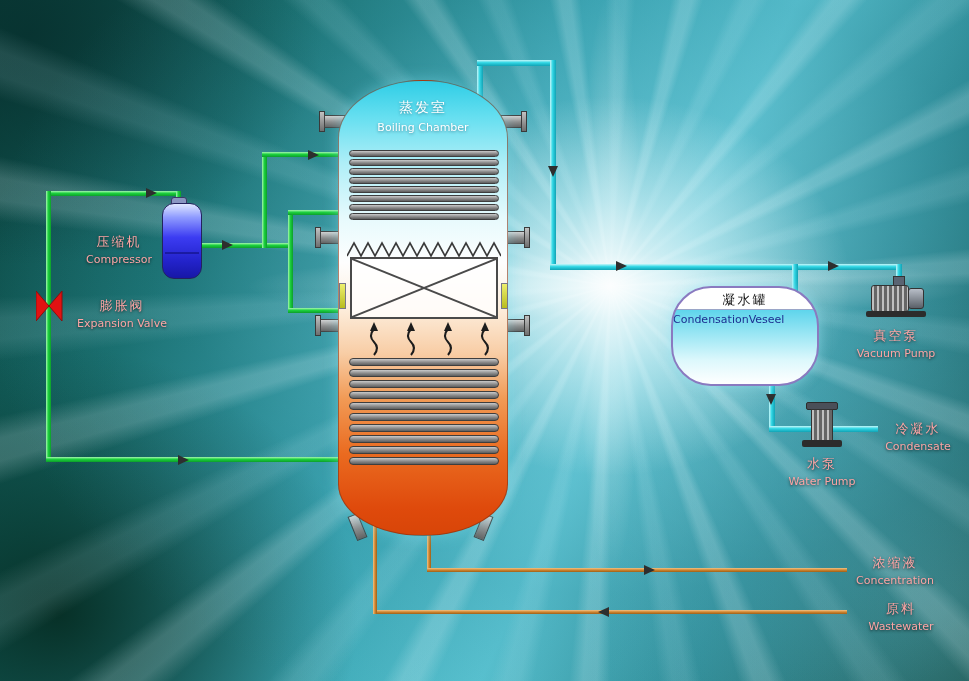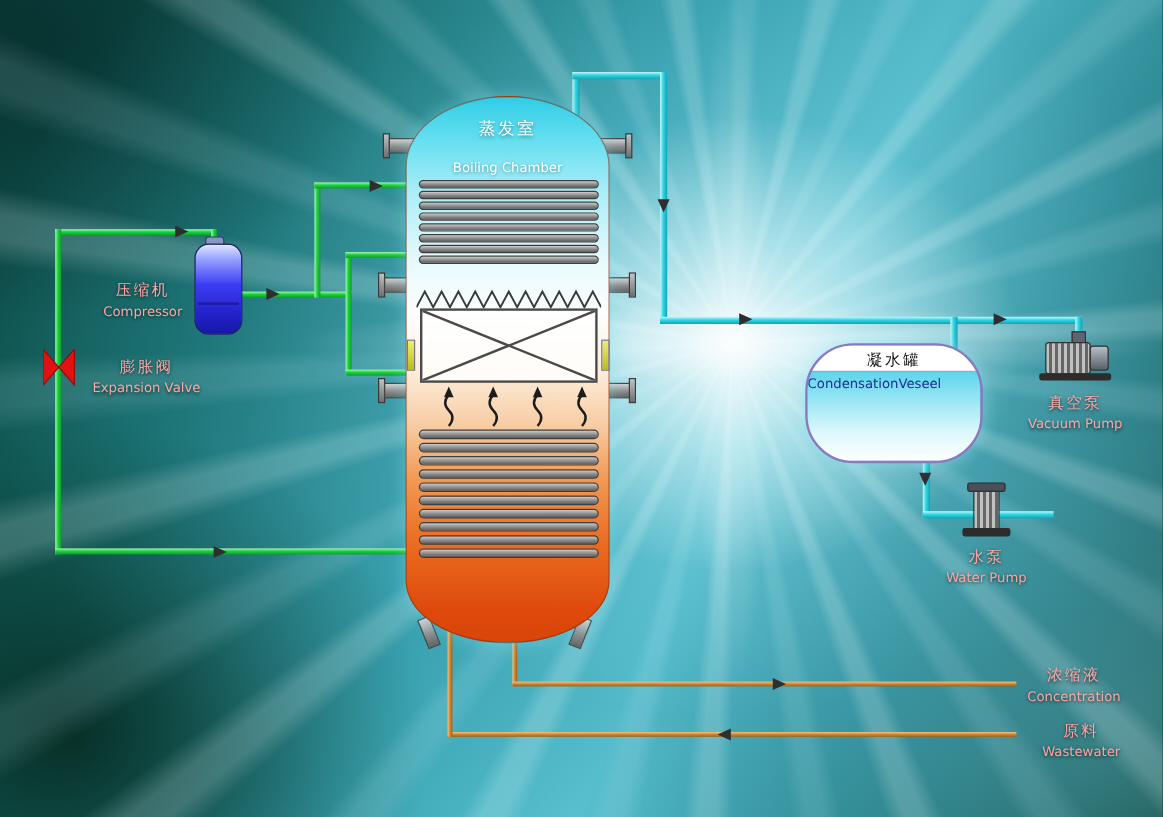--- a/index.html
+++ b/index.html
@@ -37,21 +37,21 @@
   .noz{position:absolute;z-index:2;background:linear-gradient(180deg,#d2d2d2,#8c8c8c 55%,#646464);border:1px solid #444}
   .flange{position:absolute;z-index:2;background:linear-gradient(180deg,#c2c2c2,#6e6e6e);border:1px solid #3a3a3a}
 
   
   .vessel{position:absolute;left:338px;top:80px;width:170px;height:456px;z-index:4;
     border-radius:85px 85px 85px 85px/58px 58px 52px 52px;
     border:1px solid rgba(130,50,20,.6);
     background:linear-gradient(180deg,#2fcde6 0%,#66dff0 8%,#aeeef7 18%,#e6fafd 30%,#fefefe 40%,#fdeedd 50%,#f8cda5 60%,#f19a55 70%,#ea6b20 82%,#df4a0c 94%,#d84508 100%);
     box-shadow:0 0 16px rgba(130,225,240,.45)}
   .vtitle{position:absolute;left:0;top:18px;width:100%;text-align:center;color:#fff;z-index:2;text-shadow:0 1px 3px rgba(0,40,60,.45)}
-  .vtitle .zh{font-size:14px;letter-spacing:2px;margin-bottom:16px}
+  .vtitle .zh{font-size:14px;letter-spacing:2px;margin-bottom:4px}
   .vtitle .en{font-size:11px}
   .coil{position:absolute;left:10px;width:150px;border-radius:4px;border:1px solid #3e3e3e;
     background:linear-gradient(180deg,#cacaca,#8a8a8a 55%,#5e5e5e)}
   .coil.t{height:7px}
   .coil.b{height:8px}
   .xbox{position:absolute;border:2px solid #4a4a4a;background:rgba(255,255,255,.8)}
   .insvg{position:absolute}
 
   
   .eq{position:absolute;z-index:5}
@@ -215,20 +215,24 @@
     <div class="en">Compressor</div>
   </div>
   <div class="lbl" style="left:72px;top:297px;width:100px">
     <div class="zh">膨胀阀</div>
     <div class="en">Expansion Valve</div>
   </div>
   <div class="lbl" style="left:854px;top:327px;width:84px">
     <div class="zh">真空泵</div>
     <div class="en">Vacuum Pump</div>
   </div>
+  <div class="lbl" style="left:878px;top:420px;width:80px">
+    <div class="zh">冷凝水</div>
+    <div class="en">Condensate</div>
+  </div>
   <div class="lbl" style="left:780px;top:455px;width:84px">
     <div class="zh">水泵</div>
     <div class="en">Water Pump</div>
   </div>
   <div class="lbl" style="left:845px;top:554px;width:100px">
     <div class="zh">浓缩液</div>
     <div class="en">Concentration</div>
   </div>
   <div class="lbl" style="left:856px;top:600px;width:90px">
     <div class="zh">原料</div>

